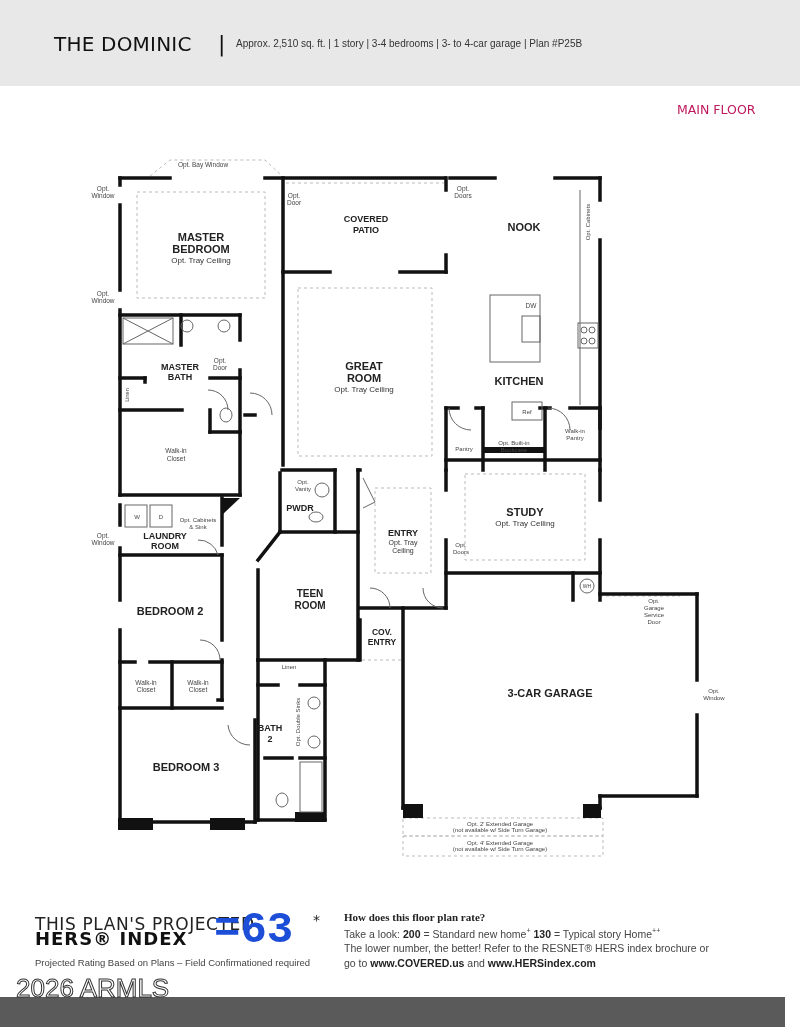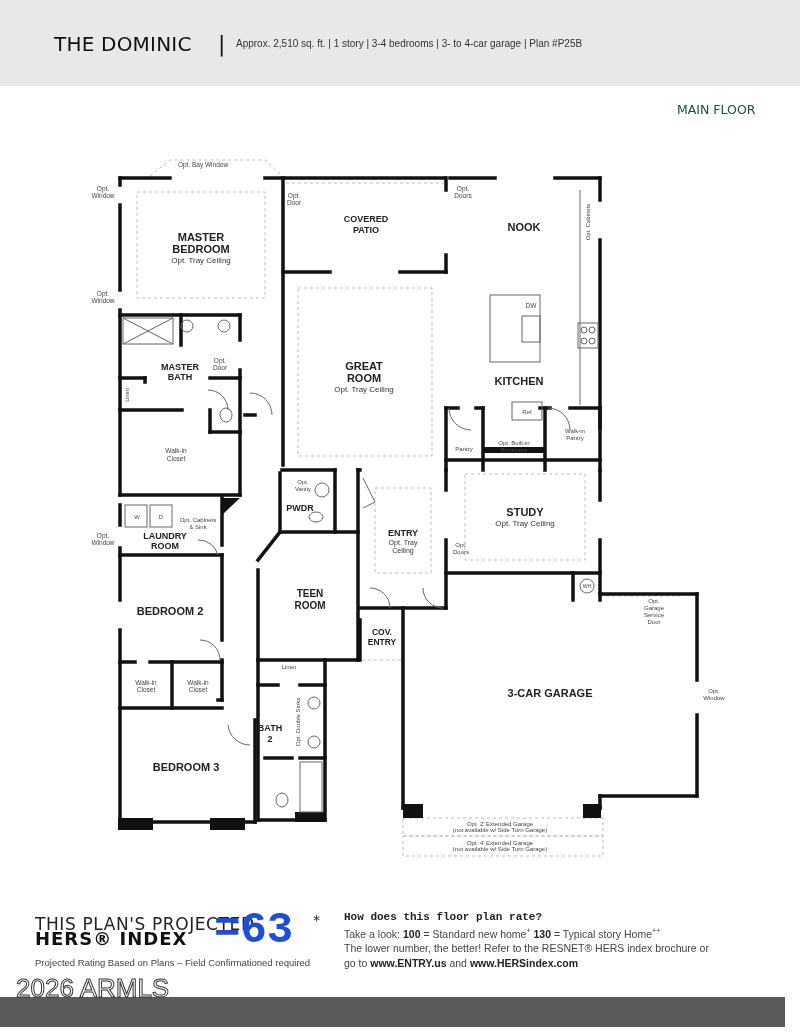--- a/index.html
+++ b/index.html
@@ -2,31 +2,31 @@
 <html><head>
 <meta charset="utf-8">
 <style>
   * { margin: 0; padding: 0; box-sizing: border-box; }
   html, body { width: 800px; height: 1035px; background: #ffffff; overflow: hidden; }
   body { position: relative; font-family: "DejaVu Sans", sans-serif; color: #222; }
   .header-band { position: absolute; left: 0; top: 0; width: 800px; height: 86px; background: #e8e8e8; }
   .header-title { position: absolute; left: 54px; top: 32px; font-size: 20px; font-weight: normal; color: #111; letter-spacing: 0.2px; font-family: "DejaVu Sans", sans-serif; }
   .header-sep { position: absolute; left: 218px; top: 31px; font-size: 22px; color: #111; }
   .header-specs { position: absolute; left: 236px; top: 38px; font-size: 10px; color: #333; font-family: "Liberation Sans", sans-serif; }
-  .floor-label { position: absolute; left: 677px; top: 102px; font-size: 12.5px; color: #14532d; font-family: "DejaVu Sans", sans-serif; }
+  .floor-label { position: absolute; left: 677px; top: 102px; font-size: 12.5px; color: #be185d; font-family: "DejaVu Sans", sans-serif; }
   .plan { position: absolute; left: 0; top: 0; }
   .room-label { font-family: "Liberation Sans", sans-serif; font-weight: bold; fill: #222; text-anchor: middle; }
   .room-sub { font-family: "Liberation Sans", sans-serif; fill: #333; text-anchor: middle; }
   .small-note { font-family: "Liberation Sans", sans-serif; fill: #444; text-anchor: middle; }
   .hers-top { position: absolute; left: 35px; top: 914px; font-size: 17px; color: #222; letter-spacing: 0.6px; font-family: "DejaVu Sans", sans-serif; }
   .hers-main { position: absolute; left: 35px; top: 928px; font-size: 18px; font-weight: bold; color: #111; letter-spacing: 1px; font-family: "DejaVu Sans", sans-serif; }
   .hers-eq { position: absolute; left: 214px; top: 908px; font-size: 44px; font-weight: bold; color: #1d4ed8; font-family: Liberation Mono, monospace; line-height: 1; }
   .hers-star { position: absolute; left: 313px; top: 912px; font-size: 14px; color: #222; }
   .hers-note { position: absolute; left: 35px; top: 957px; font-size: 9.5px; color: #444; font-family: "Liberation Sans", sans-serif; }
-  .rate-q { position: absolute; left: 344px; top: 911px; font-size: 11px; font-weight: bold; color: #222; font-family: Liberation Mono, monospace; }
+  .rate-q { position: absolute; left: 344px; top: 911px; font-size: 11px; font-weight: bold; color: #222; font-family: Liberation Serif, serif; }
   .rate-line { position: absolute; left: 344px; font-size: 10.5px; color: #444; font-family: "Liberation Sans", sans-serif; white-space: nowrap; }
   .rate-line b { color: #222; }
   .watermark { position: absolute; left: 16px; top: 973px; font-size: 26px; color: #fff; -webkit-text-stroke: 1px #333; font-family: "Liberation Sans", sans-serif; letter-spacing: 0px; z-index: 3; }
   .footer-band { position: absolute; left: 0; top: 997px; width: 785px; height: 30px; background: #5a5a5a; z-index: 2; }
 </style>
 </head>
 <body>
 
 <div class="header-band"></div>
 <div class="header-title">THE DOMINIC</div>
@@ -319,18 +319,18 @@
   </g>
 </svg>
 
 <div class="hers-top">THIS PLAN'S PROJECTED</div>
 <div class="hers-main">HERS® INDEX</div>
 <div class="hers-eq">=63</div>
 <div class="hers-star">*</div>
 <div class="hers-note">Projected Rating Based on Plans – Field Confirmationed required</div>
 
 <div class="rate-q">How does this floor plan rate?</div>
-<div class="rate-line" style="top:927px"><span>Take a look: </span><b>100</b><span> = Standard new home</span><sup style="font-size:7px">+</sup> <b>130</b><span> = Typical story Home</span><sup style="font-size:7px">++</sup></div>
+<div class="rate-line" style="top:927px"><span>Take a look: </span><b>200</b><span> = Standard new home</span><sup style="font-size:7px">+</sup> <b>130</b><span> = Typical story Home</span><sup style="font-size:7px">++</sup></div>
 <div class="rate-line" style="top:942px">The lower number, the better! Refer to the RESNET® HERS index brochure or</div>
-<div class="rate-line" style="top:957px"><span>go to </span><b>www.ENTRY.us</b><span> and </span><b>www.HERSindex.com</b></div>
+<div class="rate-line" style="top:957px"><span>go to </span><b>www.COVERED.us</b><span> and </span><b>www.HERSindex.com</b></div>
 
 <div class="watermark">2026 ARMLS</div>
 <div class="footer-band"></div>
 
 </body></html>

